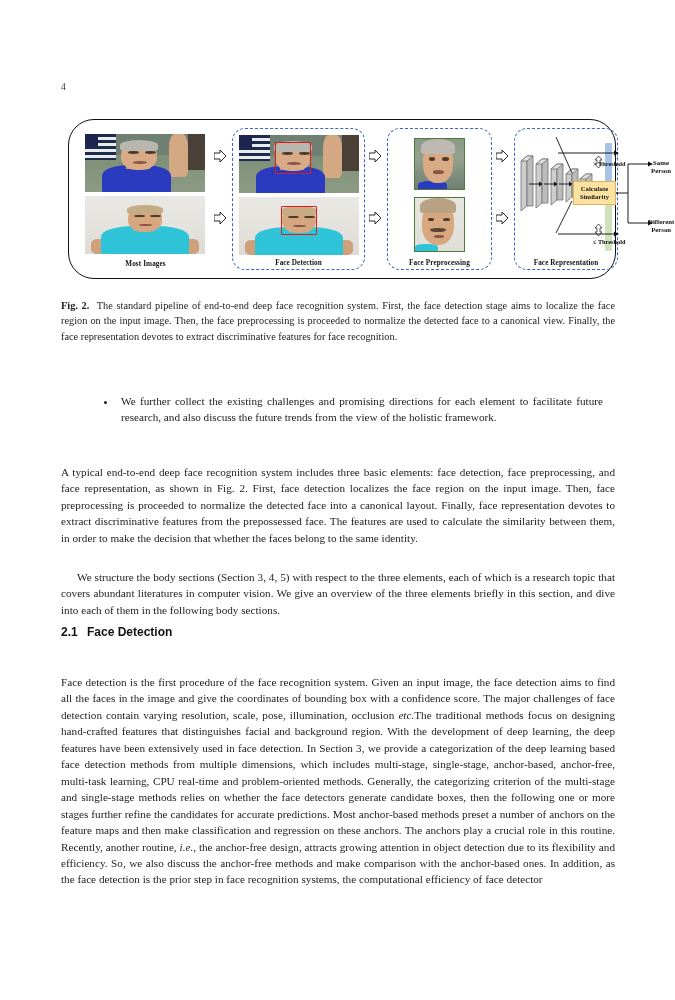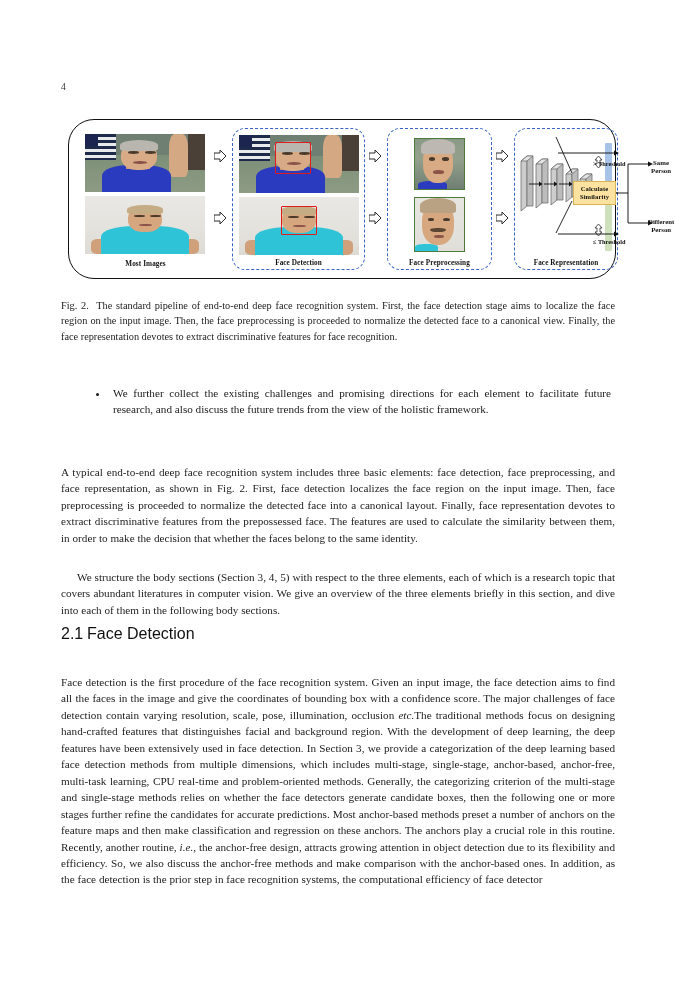--- a/index.html
+++ b/index.html
@@ -188,53 +188,53 @@
   .caption {
     position: absolute;
     left: 61px;
     top: 298px;
     width: 554px;
     font-size: 10.3px;
     line-height: 15.3px;
     text-align: justify;
     color: #1c1c1c;
   }
-  .caption .lbl { font-weight: normal; }
+  .caption .lbl { font-weight: bold; }
 
   .bullet-list {
     position: absolute;
     left: 91px;
     top: 381px;
     width: 524px;
     font-size: 11.2px;
     line-height: 16.4px;
     text-align: justify;
   }
-  .bullet-list li { margin: 4px; padding-left: 4px; }
+  .bullet-list li { margin: 12px; padding-left: 4px; }
   .bullet-list ul { margin: 0; padding-left: 14px; }
 
   .h1 {
     position: absolute;
     left: 61px;
     width: 554px;
     font-family: "Liberation Sans", sans-serif;
     font-weight: bold;
     font-size: 11.6px;
     color: #111;
     letter-spacing: .1px;
   }
   .h1 .num { display: inline-block; width: 20px; }
 
   .h2 {
     position: absolute;
     left: 61px;
     width: 554px;
     font-family: "Liberation Sans", sans-serif;
-    font-weight: normal;
-    font-size: 16px;
+    font-weight: bold;
+    font-size: 12px;
     color: #111;
   }
   .h2 .num { display: inline-block; width: 26px; }
 
   .para {
     position: absolute;
     left: 61px;
     width: 554px;
     font-size: 11.2px;
     line-height: 16.45px;

